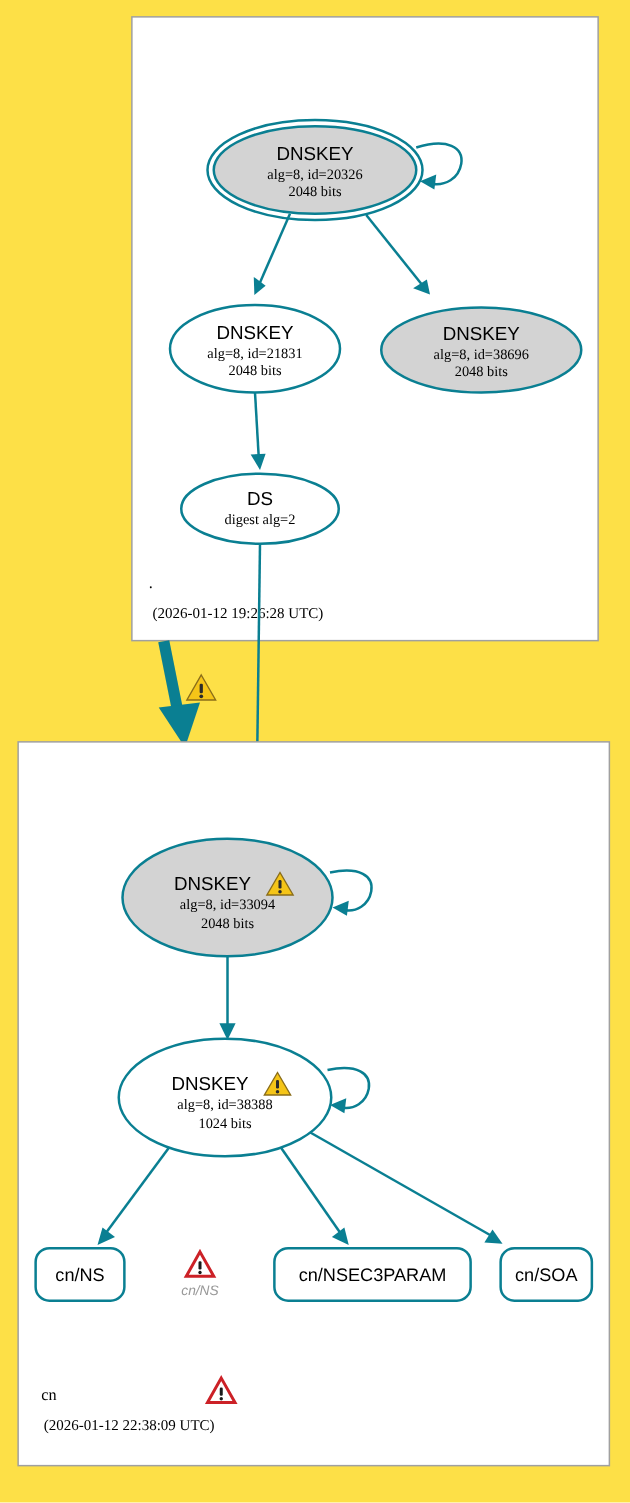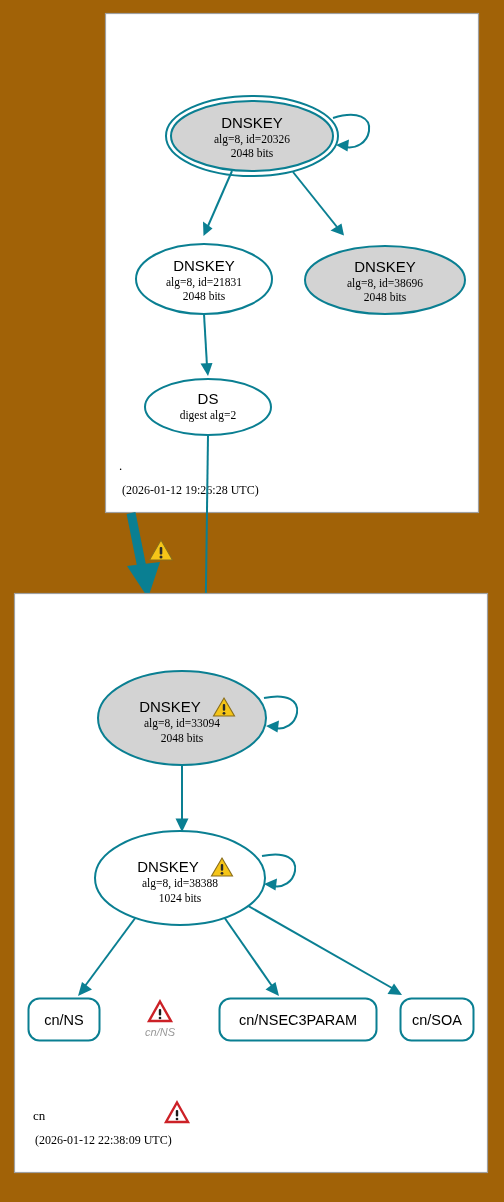--- a/index.html
+++ b/index.html
@@ -10,21 +10,21 @@
   body {
     width: 504px;
     height: 1202px;
     font-family: "Liberation Sans", sans-serif;
     overflow: hidden;
   }
   #graph-root {
     position: relative;
     width: 504px;
     height: 1202px;
-    background: #a16207;
+    background: #fde047;
   }
   svg#dnsviz-svg {
     position: absolute;
     top: 0;
     left: 0;
     width: 504px;
     height: 1202px;
     display: block;
   }
   .cluster-box {

